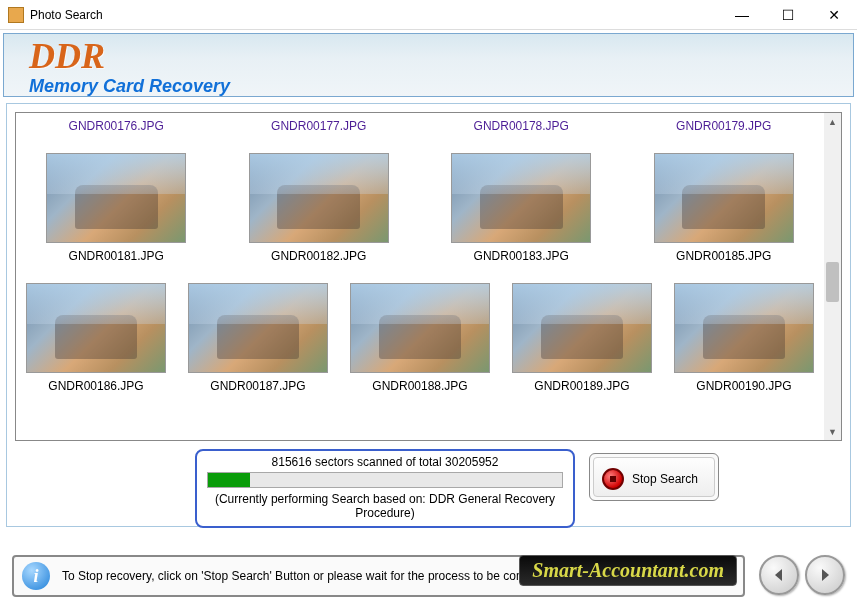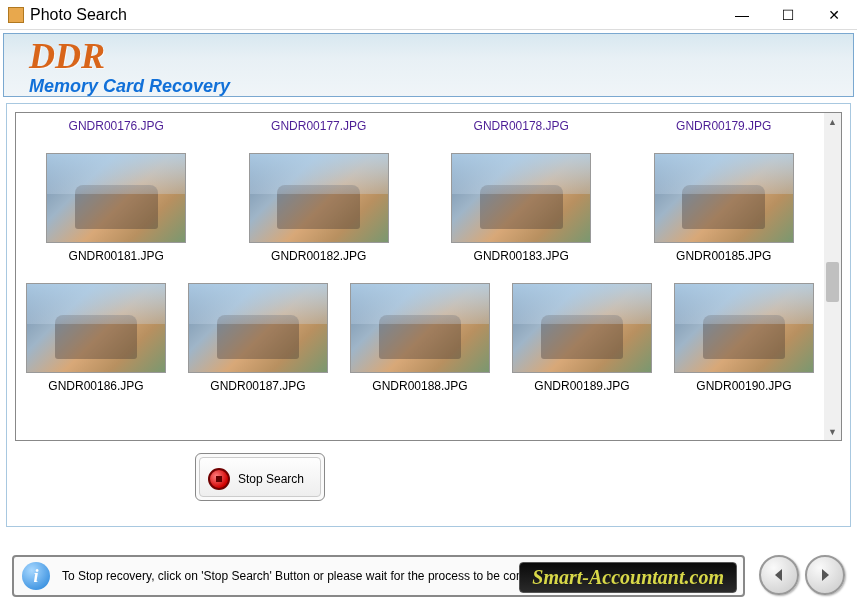--- a/index.html
+++ b/index.html
@@ -1,20 +1,20 @@
 <!DOCTYPE html>
 <html><head>
 <meta charset="utf-8">
 <style>
 * { box-sizing: border-box; margin: 0; padding: 0; }
 body { font-family: "Segoe UI", Tahoma, sans-serif; font-size: 12px; background: #fff; width: 857px; height: 601px; overflow: hidden; }
 
 .titlebar { height: 30px; background: #fff; border-bottom: 1px solid #ddd; display: flex; align-items: center; padding: 0 0 0 8px; }
 .titlebar-icon { width: 16px; height: 16px; background: #e8a84d; border: 1px solid #b07820; margin-right: 6px; }
-.titlebar-title { flex: 1; font-size: 16px; color: #000; }
+.titlebar-title { flex: 1; font-size: 12px; color: #000; }
 .win-btn { width: 46px; height: 30px; display: flex; align-items: center; justify-content: center; font-size: 14px; cursor: pointer; }
 
 .header-band { height: 64px; background: linear-gradient(to bottom, #d8e8f0 0%, #e8f0f5 40%, #f0f5f8 100%); border: 1px solid #7aa8d0; margin: 3px; position: relative; padding: 4px 0 0 25px; }
 .logo-text { font-family: Georgia, 'Times New Roman', serif; font-size: 36px; font-weight: bold; color: #d8651a; font-style: italic; line-height: 1; text-shadow: 1px 1px 0 rgba(255,255,255,0.6); }
 .logo-sub { font-size: 18px; color: #1170d8; font-weight: 600; margin-top: 2px; font-style: italic; }
 
 .main-area { margin: 6px; border: 1px solid #a8c8e0; padding: 8px; height: 424px; background: #fff; }
 
 .thumb-panel { border: 1px solid #888; height: 329px; position: relative; overflow: hidden; }
 .thumb-scroll { position: absolute; right: 0; top: 0; width: 17px; height: 100%; background: #f0f0f0; }
@@ -43,21 +43,21 @@
 .stop-btn-wrap { border: 1px solid #888; border-radius: 6px; padding: 3px; background: #fafafa; margin-top: 4px; }
 .stop-btn { display: flex; align-items: center; gap: 8px; padding: 10px 16px 6px 8px; background: linear-gradient(to bottom, #fefefe, #eee); border: 1px solid #ccc; border-radius: 4px; cursor: pointer; }
 .stop-icon { width: 22px; height: 22px; border-radius: 50%; background: radial-gradient(circle at 35% 35%, #ff8080, #d00000 70%); border: 2px solid #700000; position: relative; }
 .stop-icon::after { content: ""; position: absolute; top: 6px; left: 6px; width: 6px; height: 6px; background: #600000; }
 
 .footer { position: absolute; bottom: 4px; left: 0; right: 0; padding: 0 12px; }
 .info-bar { border: 2px solid #888; border-radius: 4px; height: 42px; display: flex; align-items: center; padding: 0 8px; gap: 12px; background: #fafafa; position: relative; margin-right: 100px; }
 .info-icon { width: 28px; height: 28px; border-radius: 50%; background: radial-gradient(circle at 35% 30%, #a8d8ff, #2080d8); display: flex; align-items: center; justify-content: center; color: #fff; font-family: Georgia, serif; font-style: italic; font-weight: bold; font-size: 18px; }
 .info-text { font-size: 12px; }
 
-.watermark { position: absolute; right: 120px; bottom: 8px; background: linear-gradient(to bottom, #0a0a0a, #2a2a2a); color: #d8d848; font-size: 20px; font-weight: bold; font-style: italic; padding: 3px 12px; border: 1px solid #555; border-radius: 4px; font-family: Georgia, serif; }
+.watermark { position: absolute; right: 120px; bottom: 15px; background: linear-gradient(to bottom, #0a0a0a, #2a2a2a); color: #d8d848; font-size: 20px; font-weight: bold; font-style: italic; padding: 3px 12px; border: 1px solid #555; border-radius: 4px; font-family: Georgia, serif; }
 
 .nav-btns { position: absolute; right: 12px; bottom: 6px; display: flex; gap: 6px; }
 .nav-btn { width: 40px; height: 40px; border-radius: 50%; background: radial-gradient(circle at 35% 30%, #fafafa, #c8c8c8); border: 2px solid #999; display: flex; align-items: center; justify-content: center; cursor: pointer; box-shadow: 1px 1px 2px rgba(0,0,0,0.3); }
 .nav-btn svg { width: 16px; height: 16px; }
 </style>
 </head>
 <body>
 
 <div class="titlebar">
   <div class="titlebar-icon"></div>
@@ -133,20 +133,27 @@
     <div class="thumb-scroll">
       <div class="thumb-scroll-btn up">▲</div>
       <div class="thumb-scroll-track">
           <div class="thumb-scroll-thumb"></div>
         </div>
       <div class="thumb-scroll-btn down">▼</div>
     </div>
   </div>
 
   <div class="progress-block">
+    <div class="progress-frame">
+      <div class="progress-text">815616 sectors scanned of total 30205952</div>
+      <div class="progress-bar-outer">
+        <div class="progress-bar-fill"></div>
+      </div>
+      <div class="progress-sub">(Currently performing Search based on:  DDR General Recovery Procedure)</div>
+    </div>
     <div class="stop-btn-wrap">
       <div class="stop-btn">
         <div class="stop-icon"></div>
         <span>Stop Search</span>
       </div>
     </div>
   </div>
 </div>
 
 <div class="footer">

